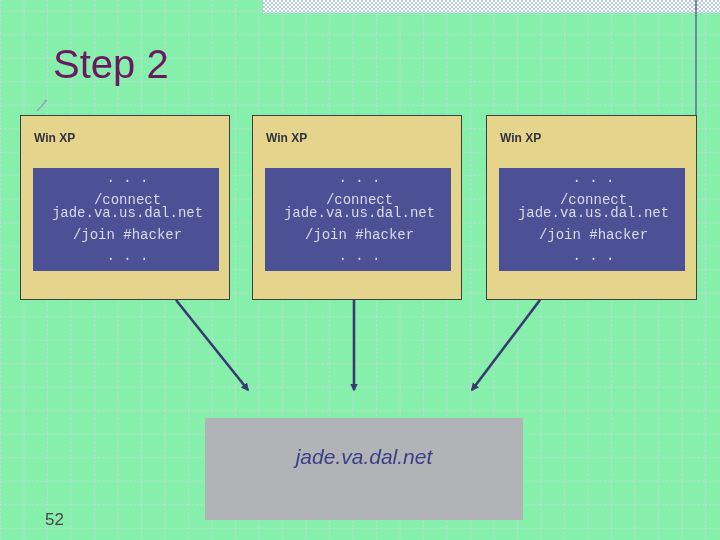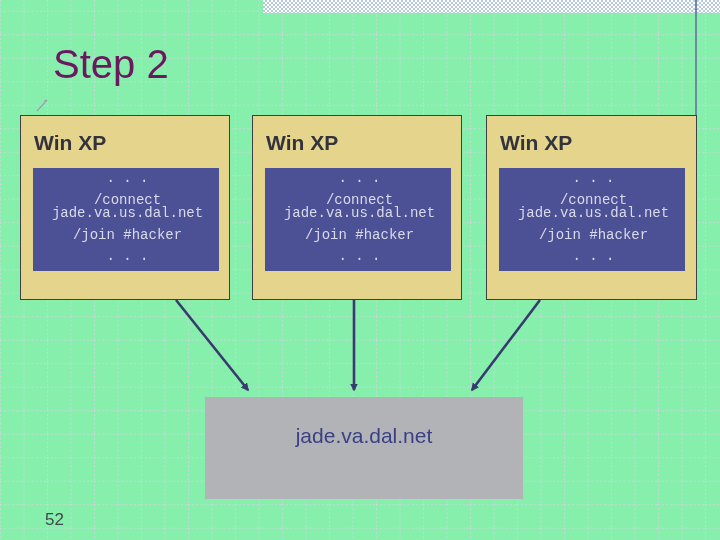--- a/index.html
+++ b/index.html
@@ -30,38 +30,38 @@
   .pencil-svg{position:absolute;left:34px;top:96px;z-index:2;}
   .client-box{
     position:absolute;top:115px;width:210px;height:185px;z-index:2;
     background:#e5d48c;border:1px solid #3f3f46;box-sizing:border-box;
   }
   .client-box.n0{left:20px;}
   .client-box.n1{left:252px;}
   .client-box.n2{left:486px;width:211px;}
   .client-title{
     position:absolute;left:13px;top:15px;
-    font-size:21px;font-weight:bold;color:#33333d;
+    font-size:12px;font-weight:bold;color:#33333d;
   }
   .terminal{
     position:absolute;left:12px;top:52px;width:186px;height:103px;
     background:#4c5094;box-sizing:border-box;
     padding:4px 1px 0 4px;
     font-family:"Liberation Mono","DejaVu Sans Mono",monospace;
     font-size:14px;line-height:13.5px;color:#d9daeb;
     overflow:hidden;white-space:normal;word-break:normal;
   }
   .tpar{margin:0 0 8px 0;}
   .tline{min-height:13.5px;}
   .arrows-svg{position:absolute;left:0;top:0;z-index:3;pointer-events:none;}
   .server-box{
-    position:absolute;left:205px;top:397px;width:318px;height:102px;z-index:2;
+    position:absolute;left:205px;top:418px;width:318px;height:102px;z-index:2;
     background:#b1b3b6;
     display:flex;align-items:center;justify-content:center;
-    padding-bottom:24px;box-sizing:border-box;
+    padding-bottom:24px;box-sizing:border-box;font-style:italic;
   }
   .server-label{
     font-size:21px;color:#3a4086;
   }
   .page-number{
     position:absolute;left:10px;top:510px;z-index:2;
     font-size:17px;color:#45454e;margin-left:35px;
   }
 </style>
 </head>

